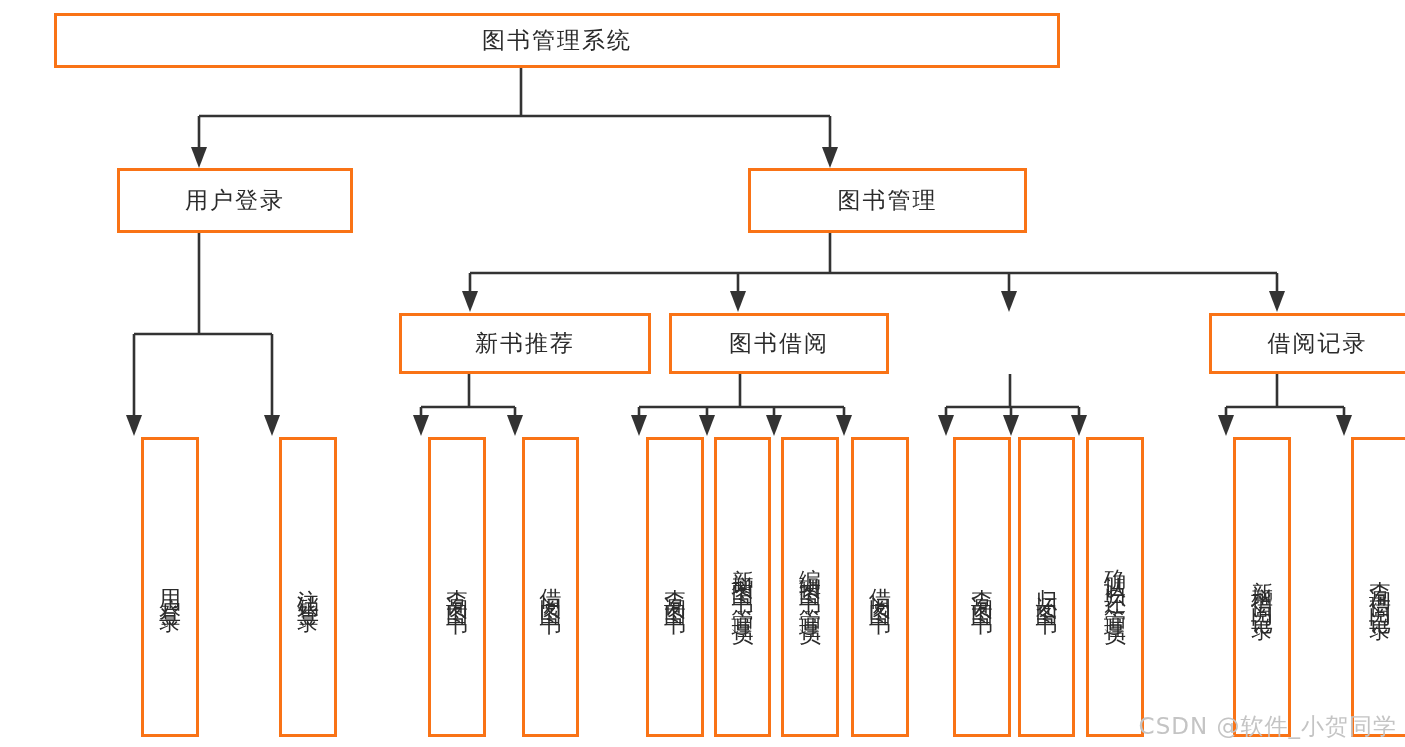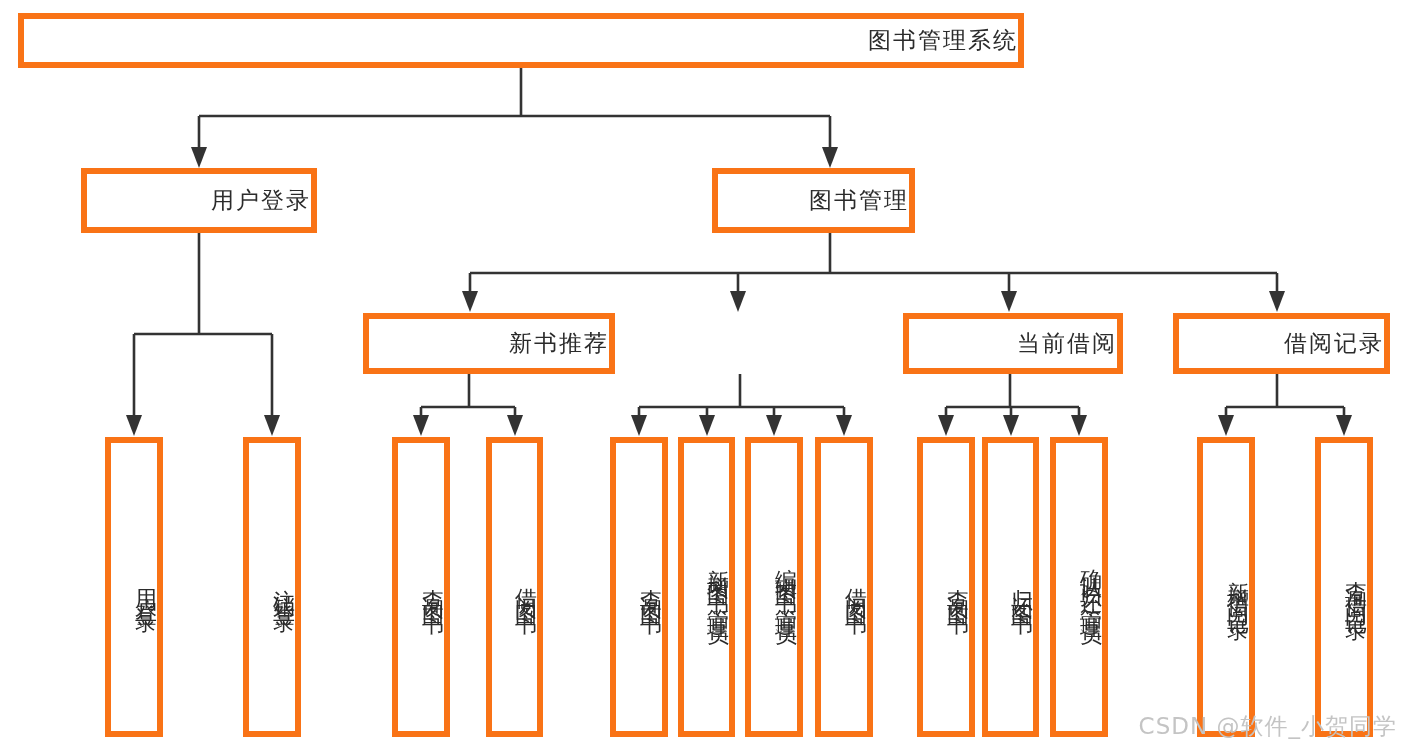--- a/index.html
+++ b/index.html
@@ -10,38 +10,39 @@
     background:#ffffff;
     font-family:"DejaVu Sans",sans-serif;
     color:#2b2b2b;
     overflow:hidden;
   }
   #connector-layer{position:absolute;left:0;top:0;width:1405px;height:747px;}
   .box{
     position:absolute;
     box-sizing:border-box;
     background:#ffffff;
-    border:6px solid #f97316;
+    border:3px solid #f97316;
     display:flex;
     align-items:center;
-    justify-content:flex-end;
+    justify-content:center;
     text-align:center;
+    margin-left:36px;
   }
   .htext{font-size:23px;letter-spacing:2px;white-space:nowrap;}
   .vtext{
     writing-mode:vertical-rl;
     text-orientation:mixed;
     font-size:22px;
     letter-spacing:8px;
     line-height:1;
   }
   
   #n-root          {left:18px;  top:13px;  width:1006px; height:55px;}
   #n-user-login    {left:81px;  top:168px; width:236px;  height:65px;}
-  #n-book-mgmt     {left:712px; top:168px; width:203px;  height:65px;}
+  #n-book-mgmt     {left:712px; top:168px; width:279px;  height:65px;}
   #n-recommend     {left:363px; top:313px; width:252px;  height:61px;}
   #n-borrowmod     {left:633px; top:313px; width:220px;  height:61px;}
   #n-current       {left:903px; top:313px; width:220px;  height:61px;}
   #n-records       {left:1173px;top:313px; width:217px;  height:61px;}
   .leaf{top:437px;height:300px;width:58px;}
   #n-leaf-login    {left:105px;}
   #n-leaf-logout   {left:243px;}
   #n-rec-query     {left:392px;}
   #n-rec-borrow    {left:486px;width:57px;}
   #n-bm-query      {left:610px;}
@@ -121,22 +122,22 @@
   <div class="box" id="n-user-login">
     <span class="htext">用户登录</span>
   </div>
   <div class="box" id="n-book-mgmt">
     <span class="htext">图书管理</span>
   </div>
 
   <div class="box" id="n-recommend">
     <span class="htext">新书推荐</span>
   </div>
-  <div class="box" id="n-current">
-    <span class="htext">当前借阅</span>
+  <div class="box" id="n-borrowmod">
+    <span class="htext">图书借阅</span>
   </div>
   <div class="box" id="n-records">
     <span class="htext">借阅记录</span>
   </div>
 
   <div class="box leaf" id="n-leaf-login">
     <span class="vtext">用户登录</span>
   </div>
   <div class="box leaf" id="n-leaf-logout">
     <span class="vtext">注销登录</span>

